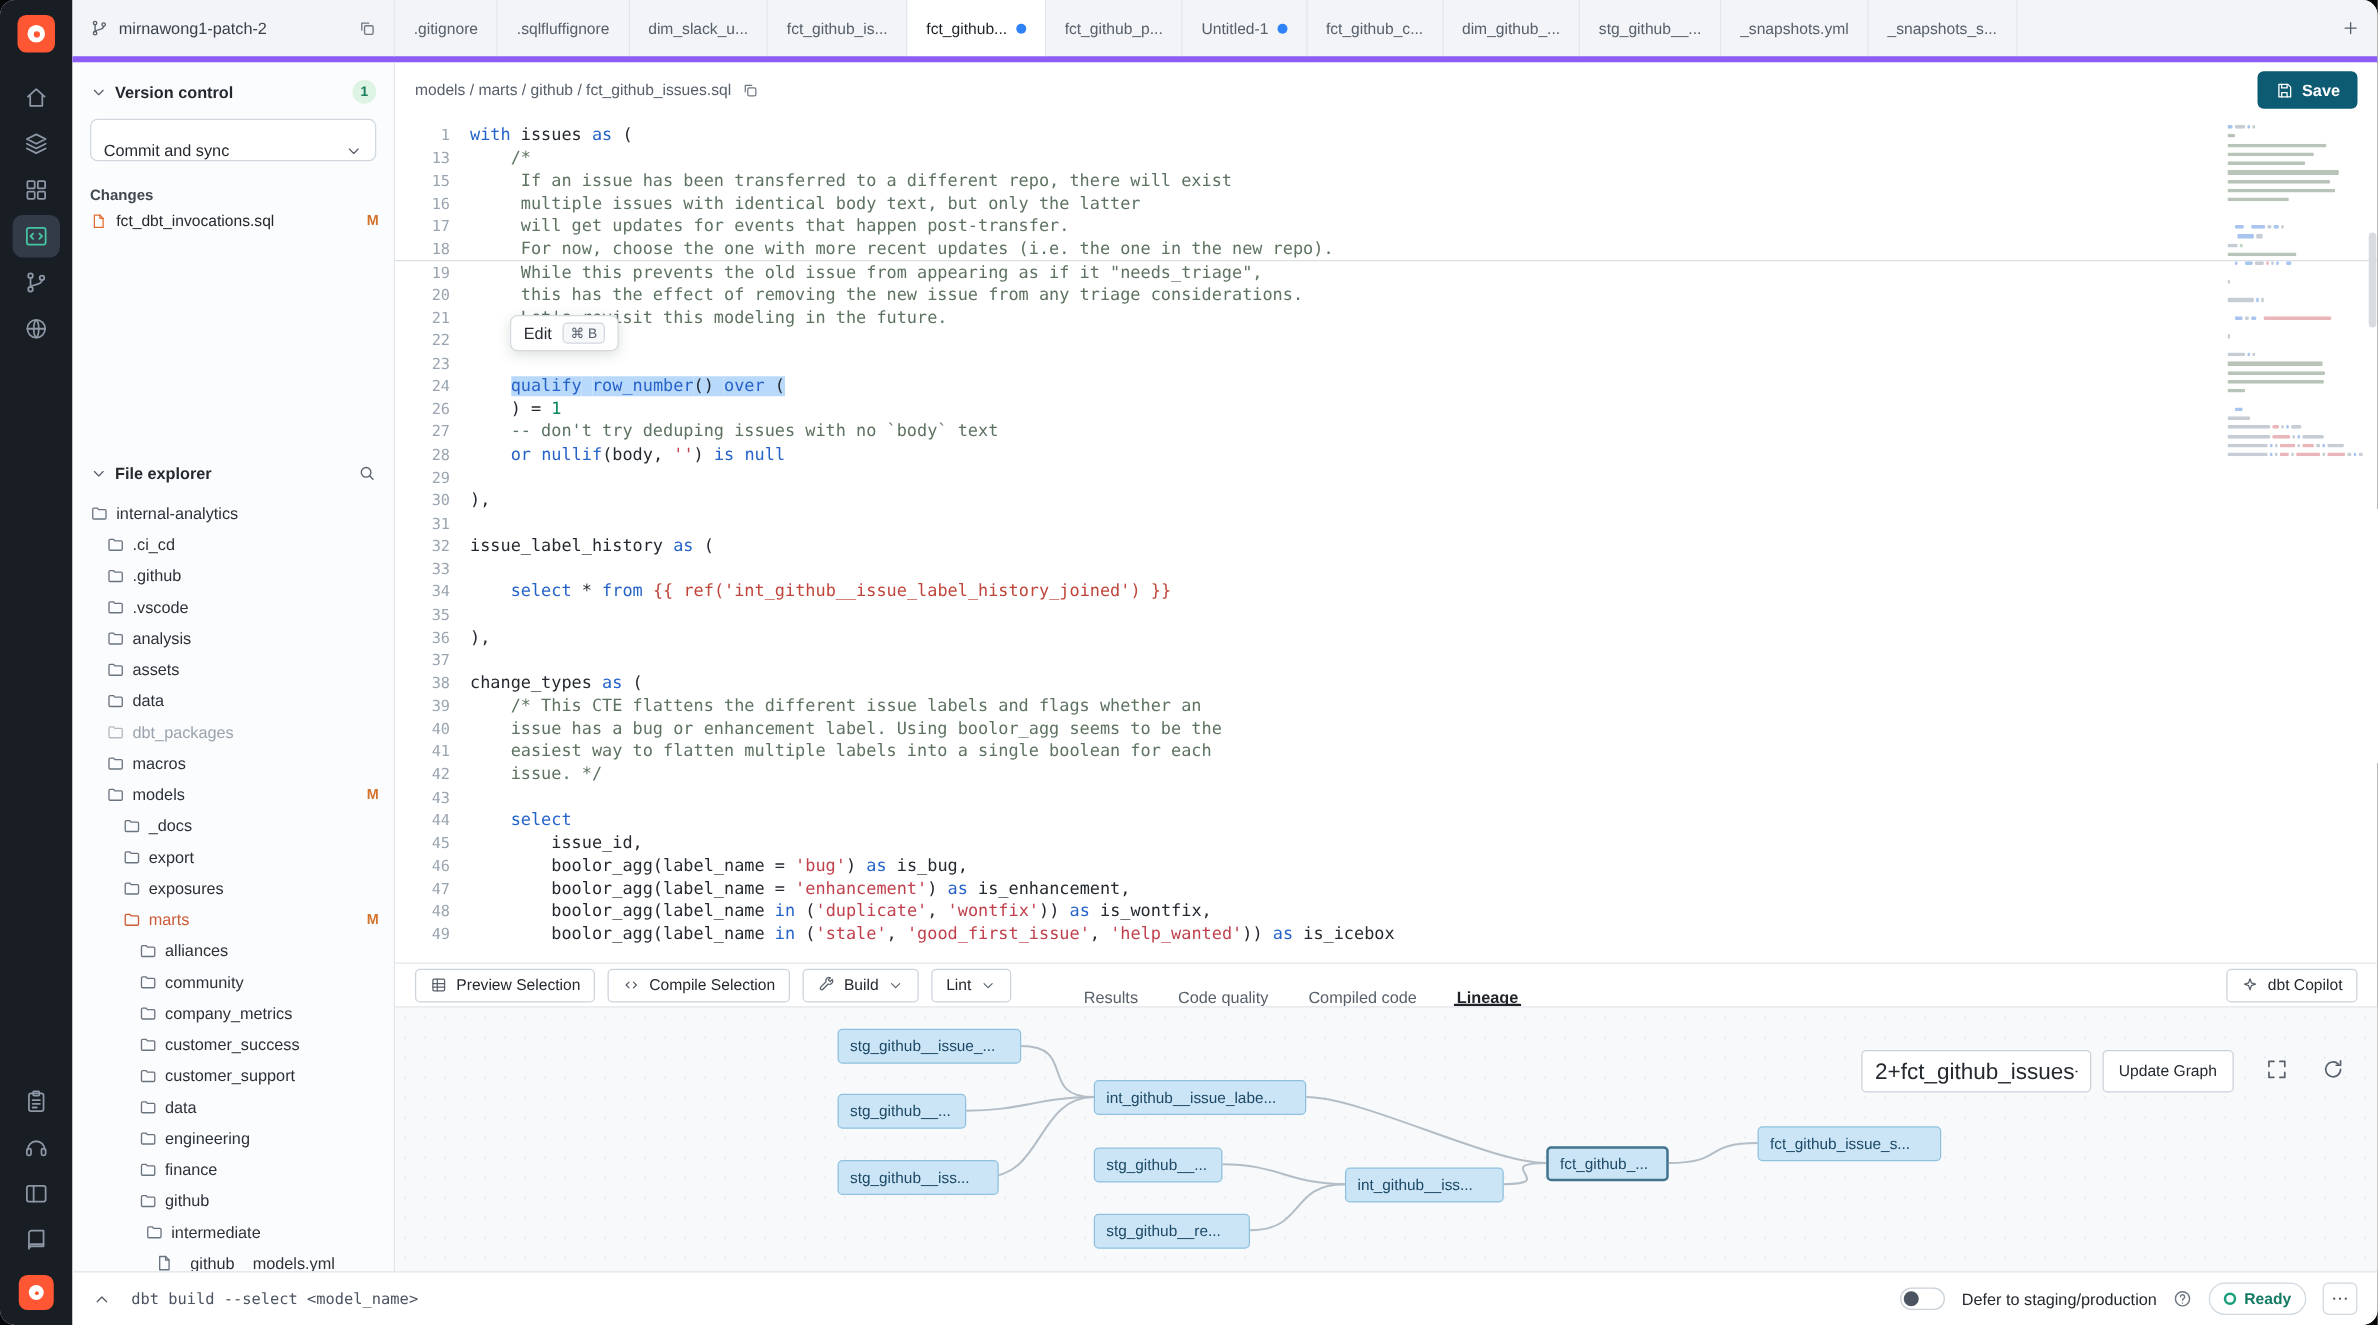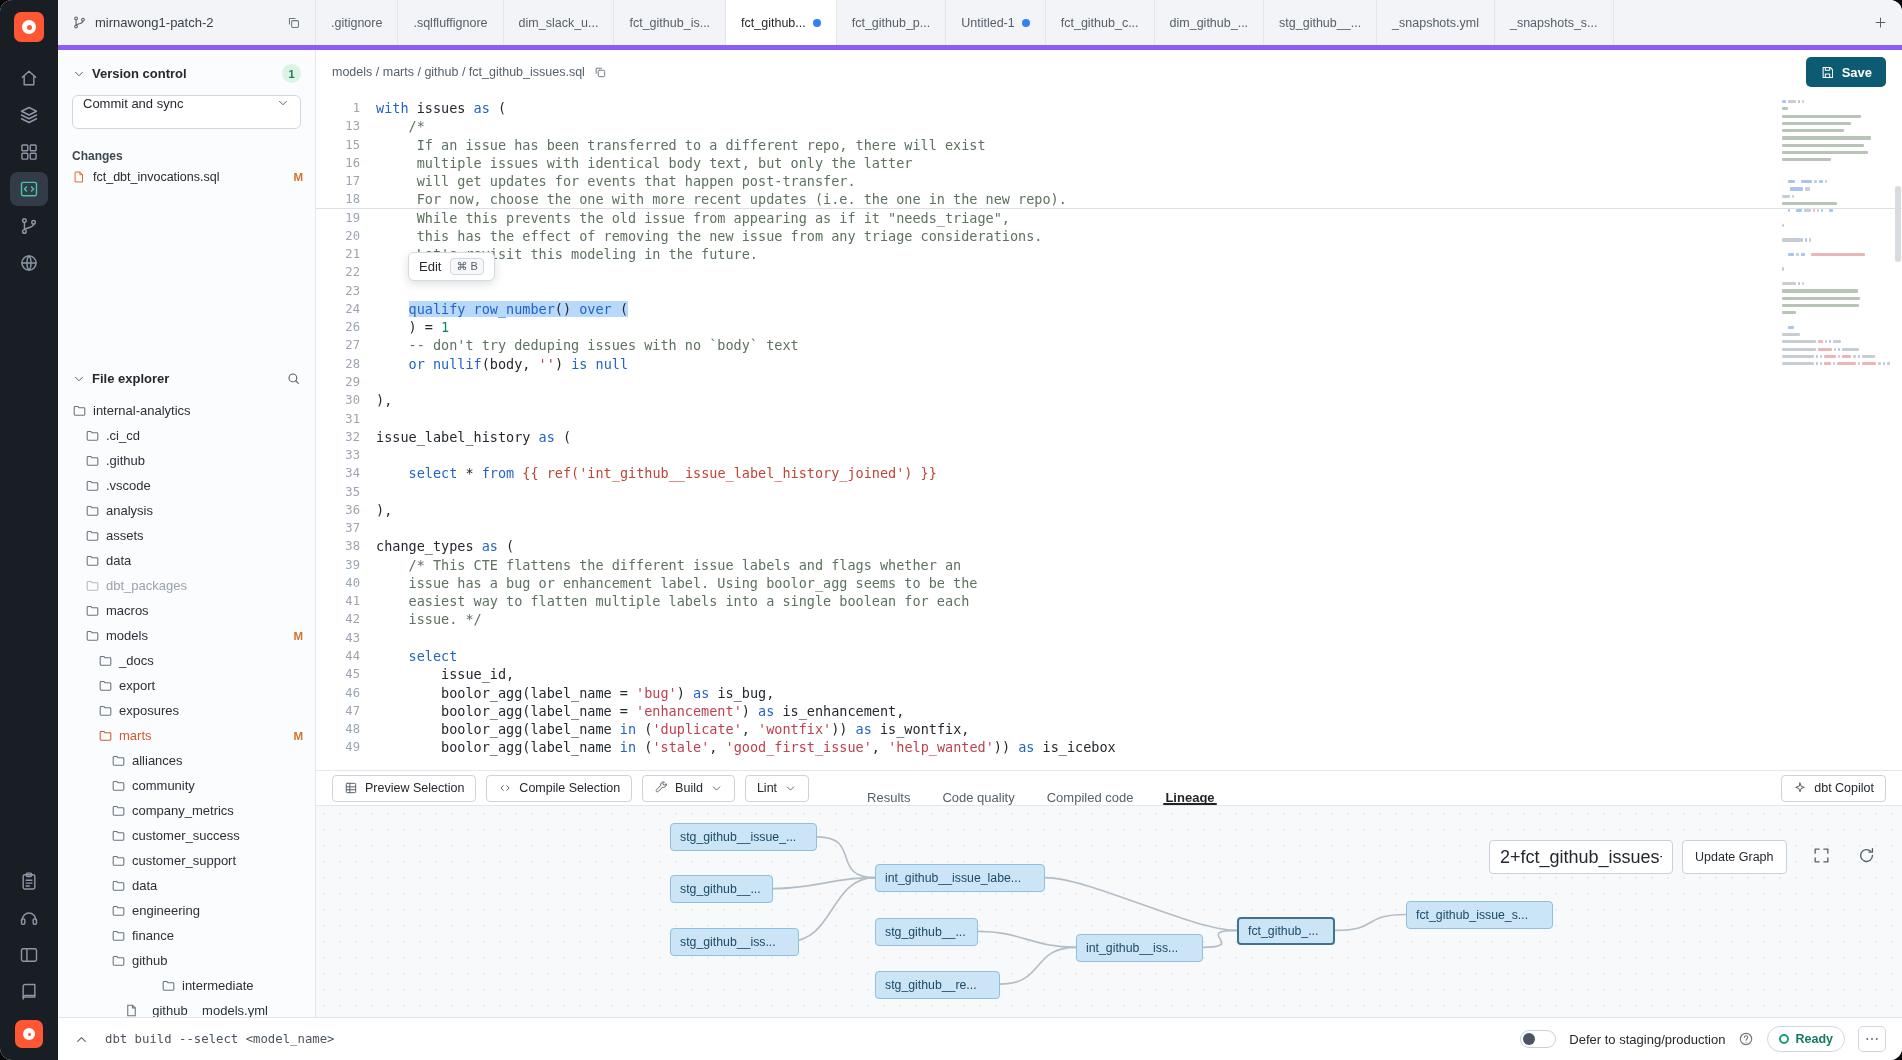--- a/index.html
+++ b/index.html
@@ -34,21 +34,21 @@
 
   
   .sidebar{position:absolute;left:58px;top:50px;width:258px;bottom:43px;background:#fbfcfd;
            border-right:1px solid #e3e6ea;overflow:hidden;}
   .vc{height:311px;}
   .sec-head{display:flex;align-items:center;gap:6px;padding:14px 14px 8px;font-size:13px;font-weight:700;color:#24292f;}
   .sec-head .chev{color:#57606a;display:flex;}
   .badge{margin-left:auto;background:#ddf3e4;color:#1a7f5c;font-size:11px;font-weight:700;min-width:19px;height:19px;
          border-radius:10px;display:flex;align-items:center;justify-content:center;padding:0 5px;}
   .commit-select{margin:4px 14px 10px;height:34px;border:1px solid #d0d7de;border-radius:6px;background:#fff;
-                 display:flex;align-items:flex-start;justify-content:space-between;padding:0 10px;font-size:13px;color:#24292f;gap:32px;}
+                 display:flex;align-items:flex-end;justify-content:space-between;padding:0 10px;font-size:13px;color:#24292f;gap:32px;}
   .changes-label{padding:10px 14px 4px;font-size:12px;font-weight:600;color:#40484f;}
   .change-row{display:flex;align-items:center;gap:7px;padding:3px 12px 3px 14px;font-size:12.5px;color:#24292f;}
   .change-row .m,.titem .m{margin-left:auto;color:#d4722c;font-weight:700;font-size:11.5px;}
   .cfi{display:flex;align-items:center;}
   .fx .sec-head{padding-top:10px;}
   .tree{margin-top:4px;}
   .titem{display:flex;align-items:center;gap:6px;height:25px;font-size:13px;color:#2b3138;padding-right:12px;white-space:nowrap;}
   .titem .fic{display:flex;color:#6a7480;flex:none;}
   .titem.muted{color:#9aa3ad;} .titem.muted .fic{color:#b3bac1;}
   .titem.hl{color:#cd5a36;} .titem.hl .fic{color:#cd5a36;}
@@ -494,21 +494,21 @@
             <span>finance</span>
           </div>
           <div class="titem" style="padding-left: 53px;">
             <span class="fic">
               <svg viewBox="0 0 24 24" style="width:15px;height:15px" fill="none" stroke="currentColor" stroke-width="1.7" stroke-linecap="round" stroke-linejoin="round">
                 <path d="M3.5 7A1.5 1.5 0 0 1 5 5.5h4.2l1.8 2h8A1.5 1.5 0 0 1 20.5 9v9A1.5 1.5 0 0 1 19 19.5H5A1.5 1.5 0 0 1 3.5 18z"></path>
               </svg>
             </span>
             <span>github</span>
           </div>
-          <div class="titem" style="padding-left: 103px;">
+          <div class="titem" style="padding-left: 58px;">
             <span class="fic">
               <svg viewBox="0 0 24 24" style="width:15px;height:15px" fill="none" stroke="currentColor" stroke-width="1.7" stroke-linecap="round" stroke-linejoin="round">
                 <path d="M3.5 7A1.5 1.5 0 0 1 5 5.5h4.2l1.8 2h8A1.5 1.5 0 0 1 20.5 9v9A1.5 1.5 0 0 1 19 19.5H5A1.5 1.5 0 0 1 3.5 18z"></path>
               </svg>
             </span>
             <span>intermediate</span>
           </div>
           <div class="titem" style="padding-left: 66px;">
             <span class="fic">
               <svg viewBox="0 0 24 24" style="width:15px;height:15px" fill="none" stroke="currentColor" stroke-width="1.7" stroke-linecap="round" stroke-linejoin="round">

